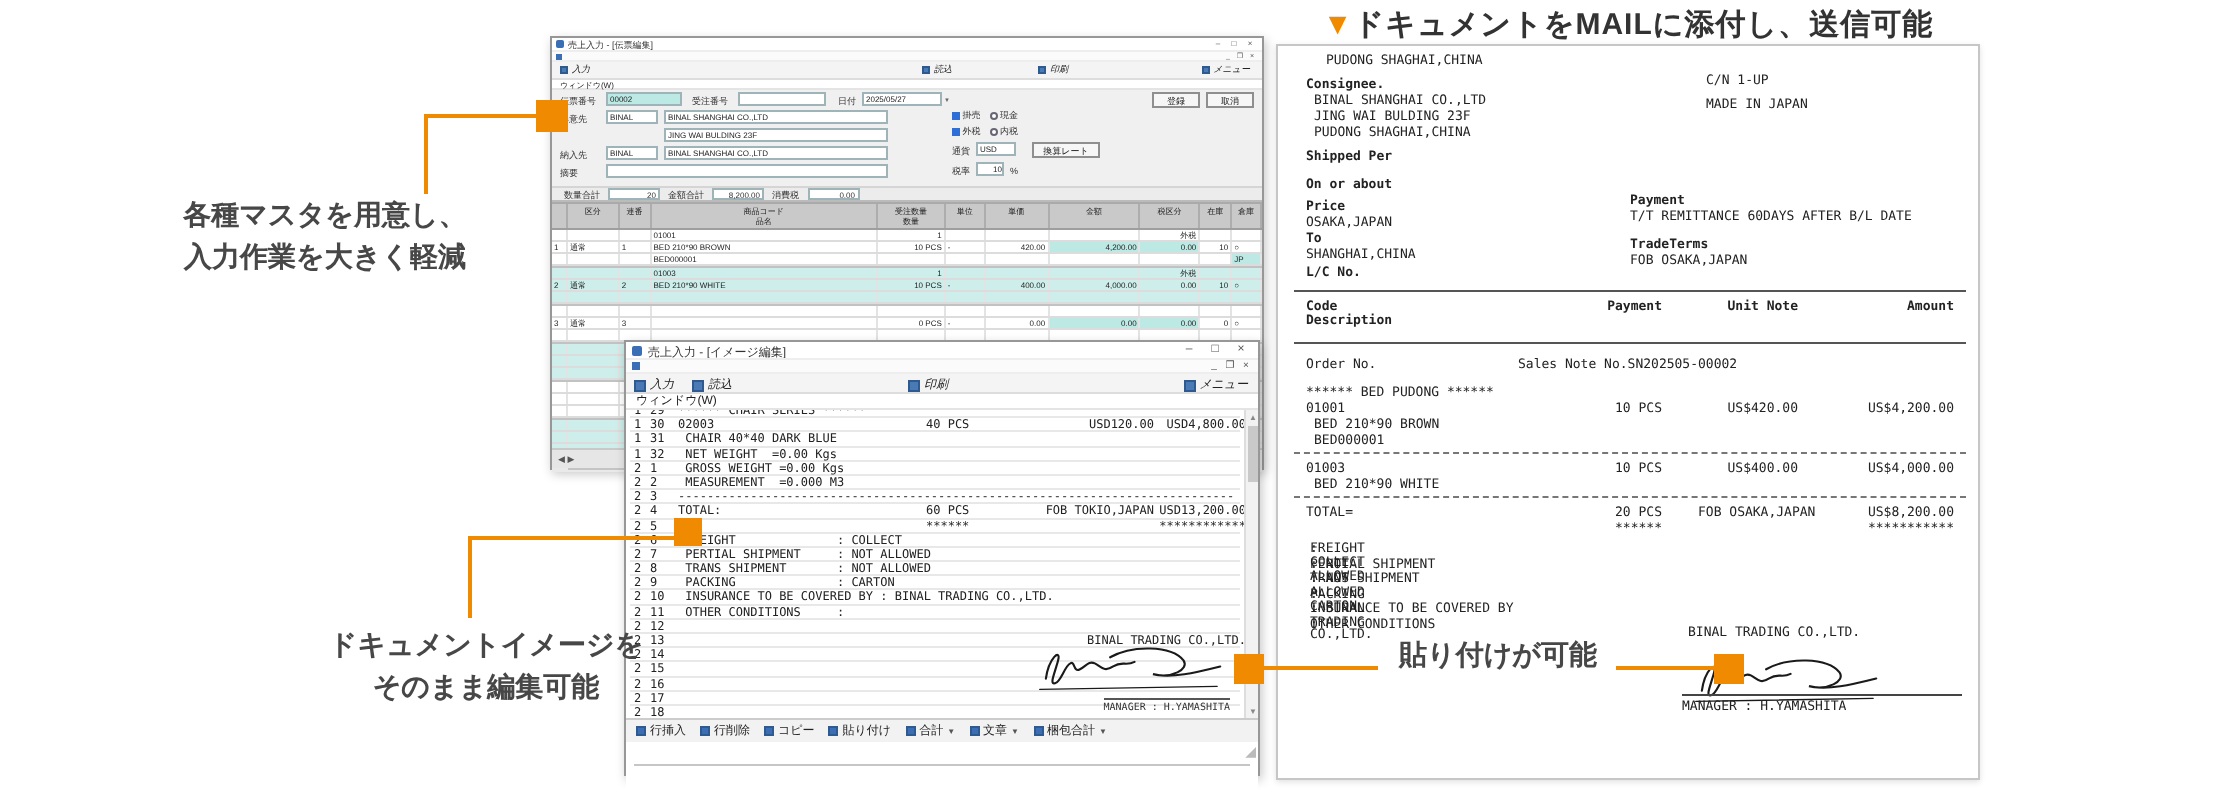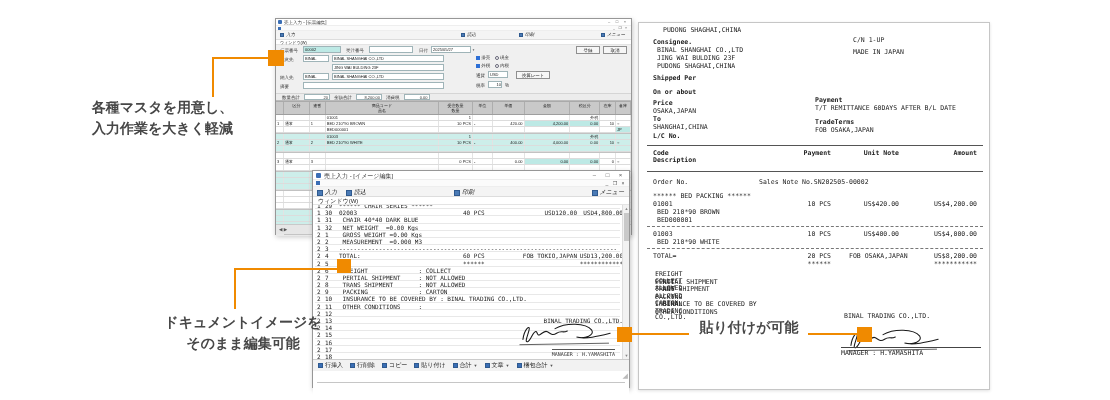--- a/index.html
+++ b/index.html
@@ -115,20 +115,21 @@
 .doc .ra{text-align:right}
 .hrule{position:absolute;border-top:1px solid #555;height:0}
 .drule{position:absolute;border-top:1px dashed #777;height:0}
 .dc-qty{left:100px;width:92px}.dc-price{left:196px;width:64px}.dc-amt{left:258px;width:80px}
 </style>
 </head>
 <body>
 
 <div class="canvas">
 
+  <div class="heading"><span class="tri">▼</span><span>ドキュメントをMAILに添付し、送信可能</span></div>
 
   <div class="cline" style="left:212px;top:57px;width:56px;height:2px"></div>
   <div class="cline" style="left:212px;top:57px;width:2px;height:40px"></div>
   <div class="csq" style="left:268px;top:50px;width:16px;height:16px"></div>
 
   <div class="cline" style="left:234px;top:268px;width:103px;height:2px"></div>
   <div class="cline" style="left:234px;top:268px;width:2px;height:41px"></div>
   <div class="csq" style="left:337px;top:259px;width:14px;height:14px"></div>
 
   <div class="cline" style="left:632px;top:333px;width:57px;height:2px"></div>
@@ -774,21 +775,21 @@
     <div class="hrule" style="left:8px;top:122px;width:336px"></div>
     <span class="b" style="left:14px;top:127px">Code
  Description</span>
     <span class="b ra dc-qty" style="top:127px">Payment</span>
     <span class="b ra dc-price" style="top:127px">Unit Note</span>
     <span class="b ra dc-amt" style="top:127px">Amount</span>
     <div class="hrule" style="left:8px;top:148px;width:336px"></div>
 
     <span style="left:14px;top:156px">Order No.</span>
     <span style="left:120px;top:156px">Sales Note No.SN202505-00002</span>
-    <span style="left:14px;top:170px">****** BED PACKING ******</span>
+    <span style="left:14px;top:170px">****** BED PUDONG ******</span>
 
     <span style="left:14px;top:178px">01001</span>
     <span class="ra dc-qty" style="top:178px">10 PCS</span>
     <span class="ra dc-price" style="top:178px">US$420.00</span>
     <span class="ra dc-amt" style="top:178px">US$4,200.00</span>
     <span style="left:18px;top:186px">BED 210*90 BROWN</span>
     <span style="left:18px;top:194px">BED000001</span>
     <div class="drule" style="left:8px;top:203px;width:336px"></div>
 
     <span style="left:14px;top:208px">01003</span>

